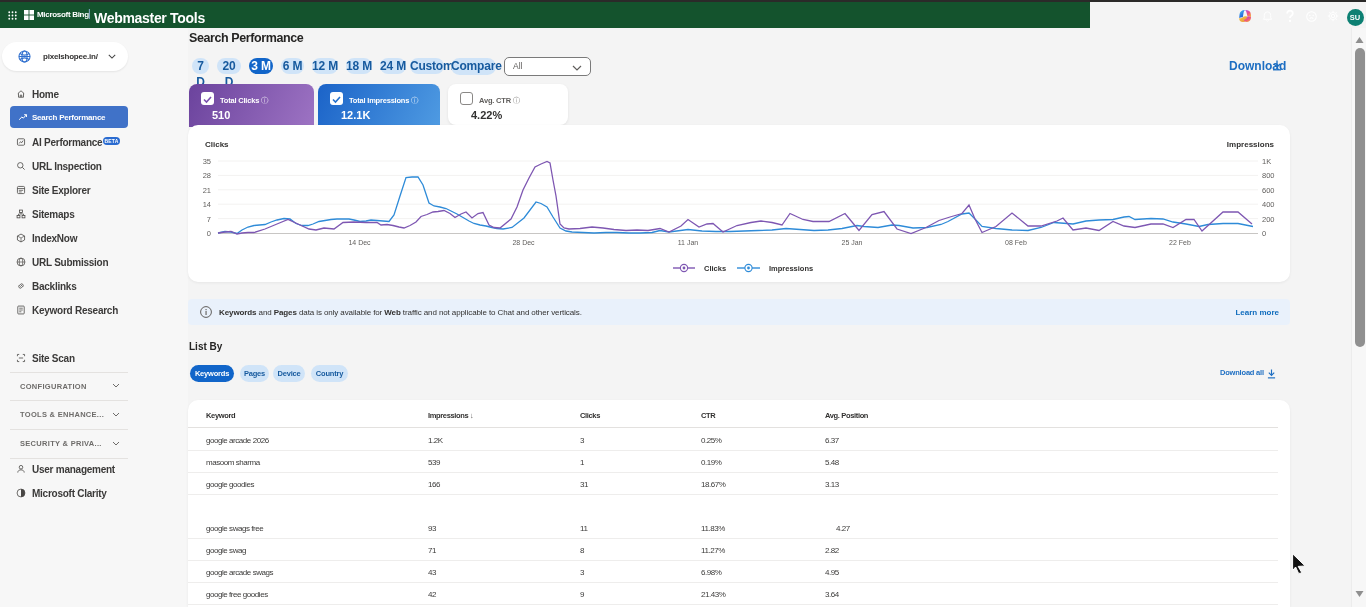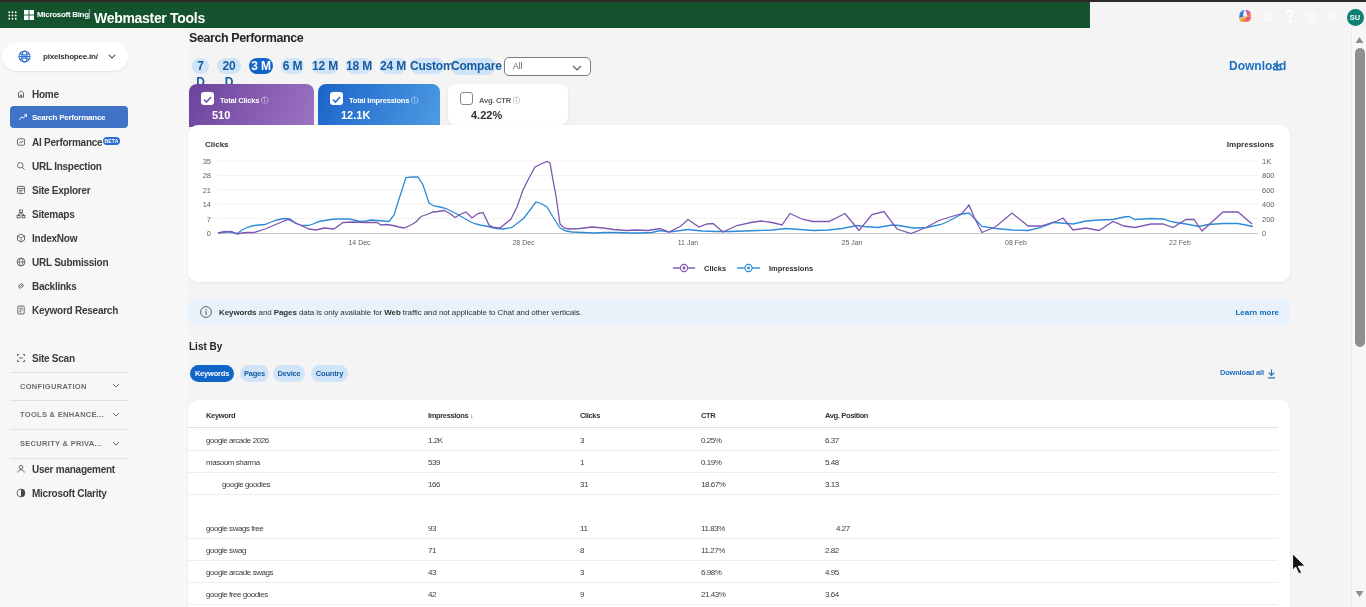--- a/index.html
+++ b/index.html
@@ -398,21 +398,21 @@
       <div class="td" style="left:637px">6.37</div>
     </div>
   <div class="trow" style="top:51px;width:1090px">
       <div class="td" style="left:18px">masoom sharma</div>
       <div class="td" style="left:240px">539</div>
       <div class="td" style="left:392px">1</div>
       <div class="td" style="left:513px">0.19%</div>
       <div class="td" style="left:637px">5.48</div>
     </div>
   <div class="trow" style="top:73px;width:1090px">
-      <div class="td" style="left:34px">google goodies</div>
+      <div class="td" style="left:18px">google goodies</div>
       <div class="td" style="left:240px">166</div>
       <div class="td" style="left:392px">31</div>
       <div class="td" style="left:513px">18.67%</div>
       <div class="td" style="left:637px">3.13</div>
     </div>
   <div class="trow" style="top:117px;width:1090px">
       <div class="td" style="left:18px">google swags free</div>
       <div class="td" style="left:240px">93</div>
       <div class="td" style="left:392px">11</div>
       <div class="td" style="left:513px">11.83%</div>

